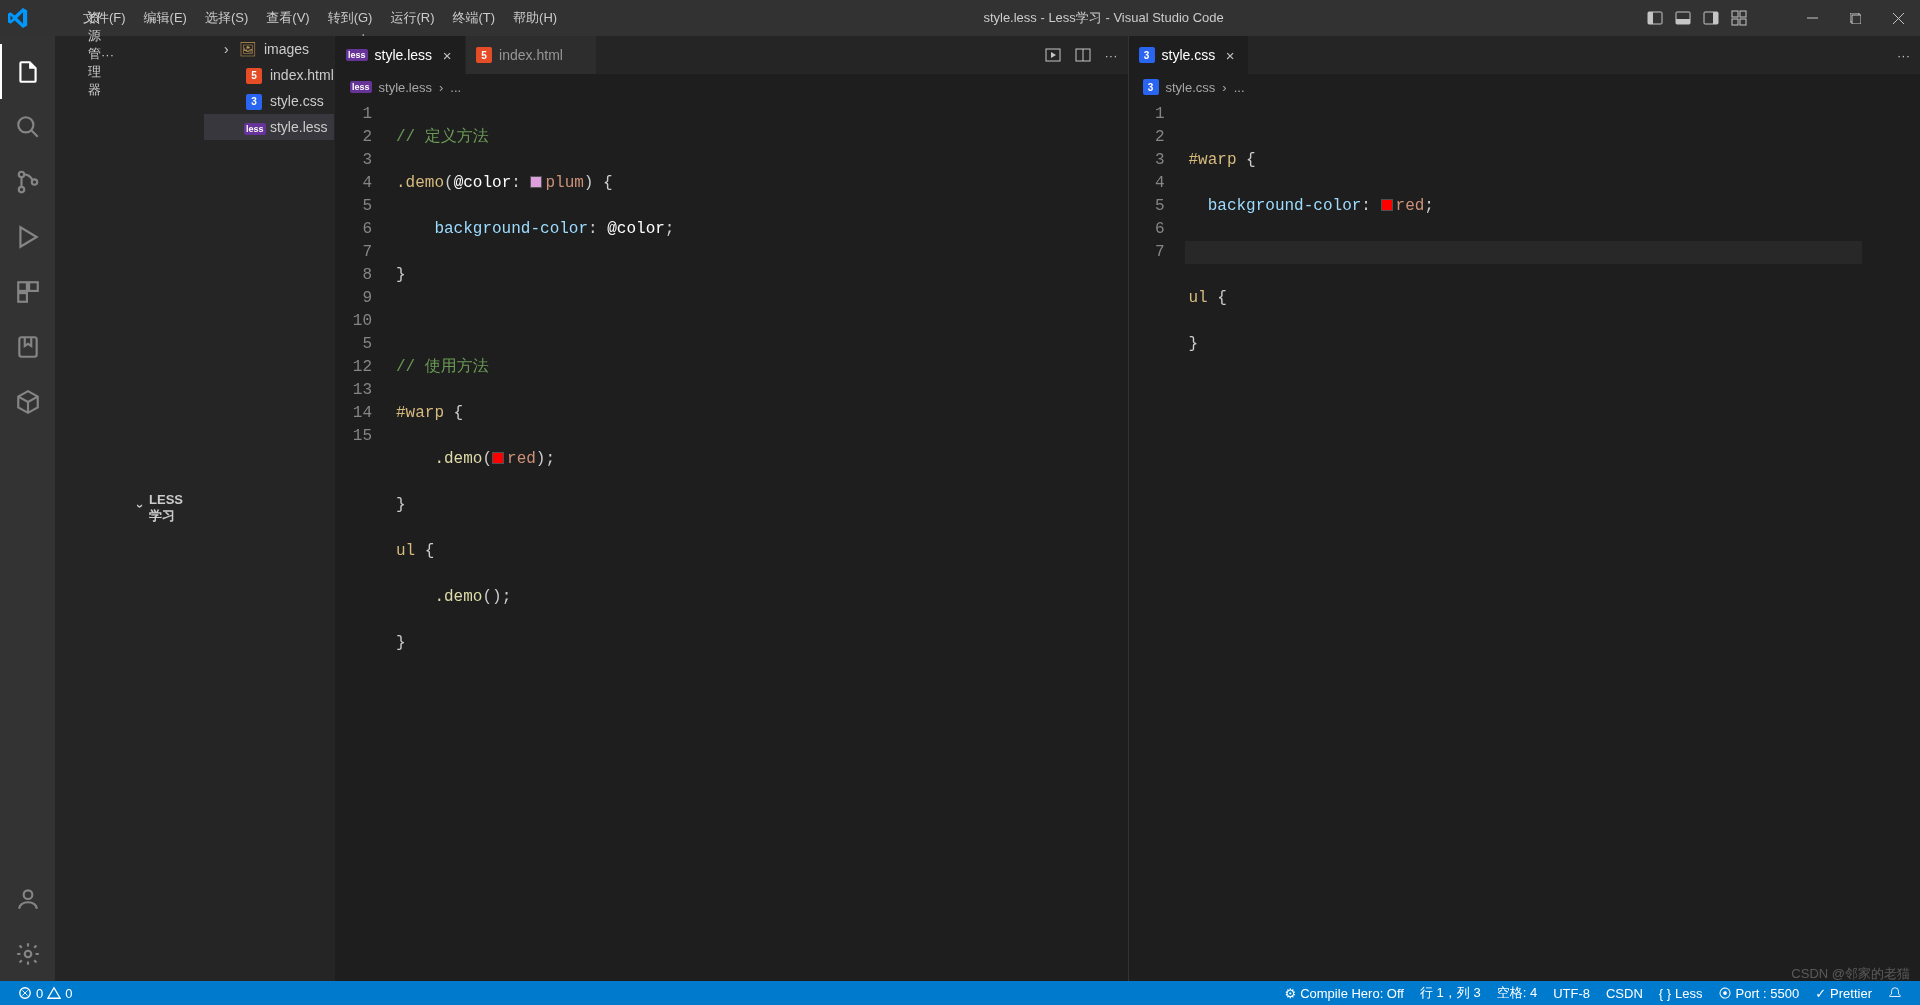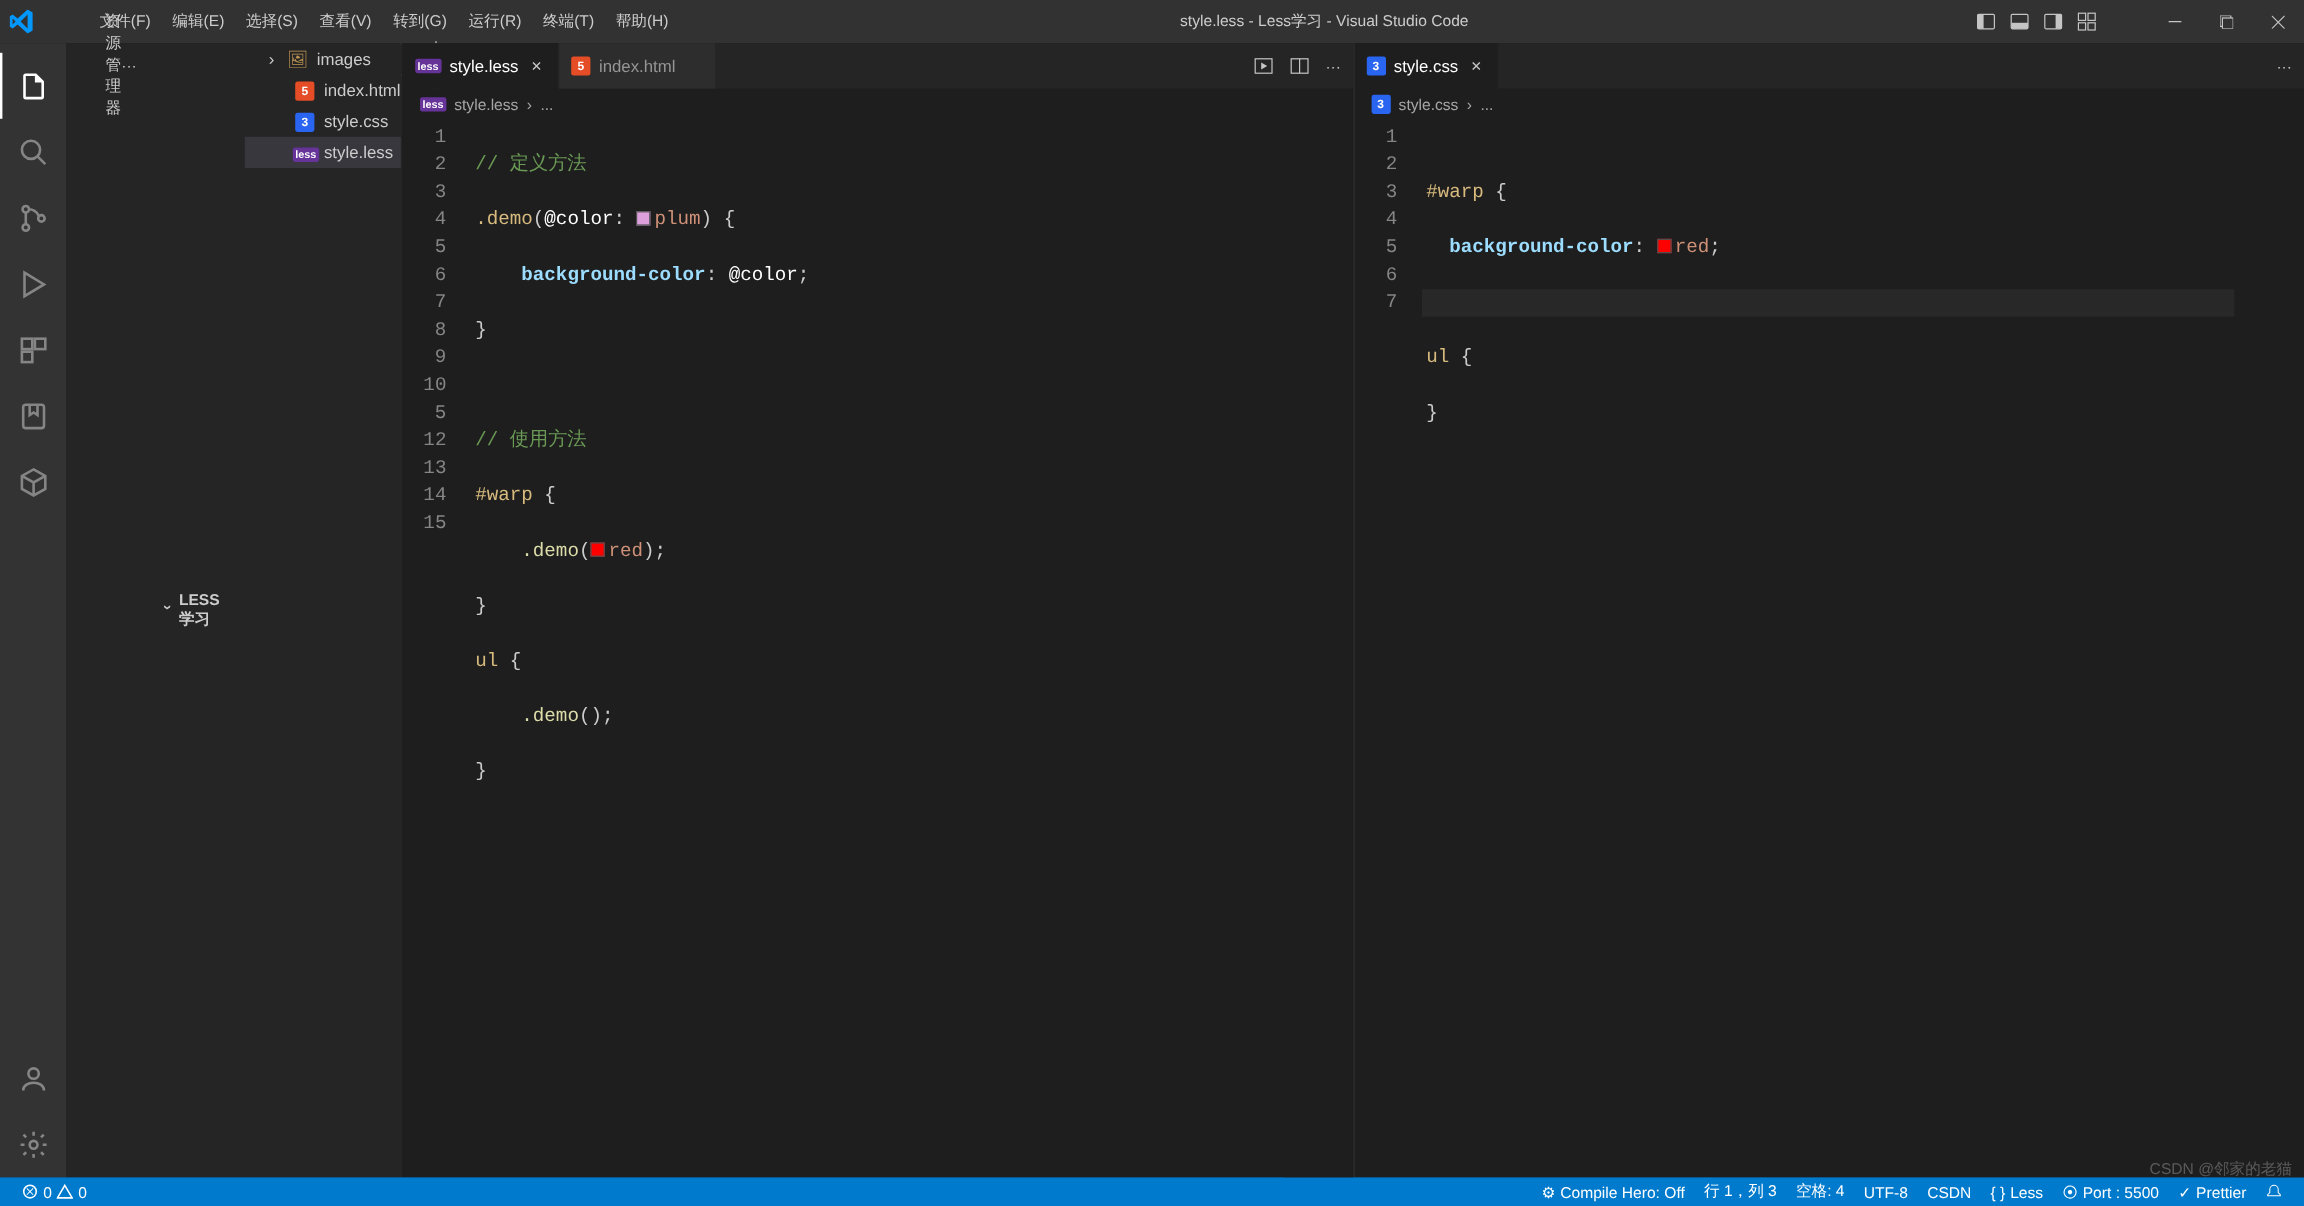--- a/index.html
+++ b/index.html
@@ -46,21 +46,21 @@
 .breadcrumb { height: 26px; background: #1e1e1e; display: flex; align-items: center; padding-left: 14px; font-size: 13px; color: #a6a6a6; gap: 7px; }
 
 .code-area { flex: 1; background: #1e1e1e; display: flex; font-family: Consolas, "Courier New", monospace; font-size: 16px; line-height: 23px; position:relative; }
 .gutter { width: 56px; text-align: right; padding-right: 20px; color: #858585; padding-top: 3px; }
 .lines { flex: 1; padding-top: 3px; padding-left: 4px; white-space: pre; position: relative; }
 .current-line { background: #282828; position:absolute; left:0; right:14px; height:23px; }
 
 
 .t-com  { color: #6a9955; }
 .t-sel  { color: #d7ba7d; }
-.t-prop { color: #9cdcfe; font-weight: bold; }
+.t-prop { color: #9cdcfe; }
 .t-var  { color: #ffffff; }
 .t-val  { color: #ce9178; }
 .t-pun  { color: #cccccc; }
 .t-fn   { color: #dcdcaa; }
 .sw { display:inline-block; width:12px; height:12px; border:1px solid #505050; vertical-align:-1px; margin-right:3px; }
 
 .minimap { position:absolute; top:0; right:0; width:58px; height:100%; background: #1e1e1e; }
 
 
 .statusbar { height: 24px; background: #007acc; color: #ffffff; display: flex; align-items: center; font-size: 13px; padding: 0 10px; }

